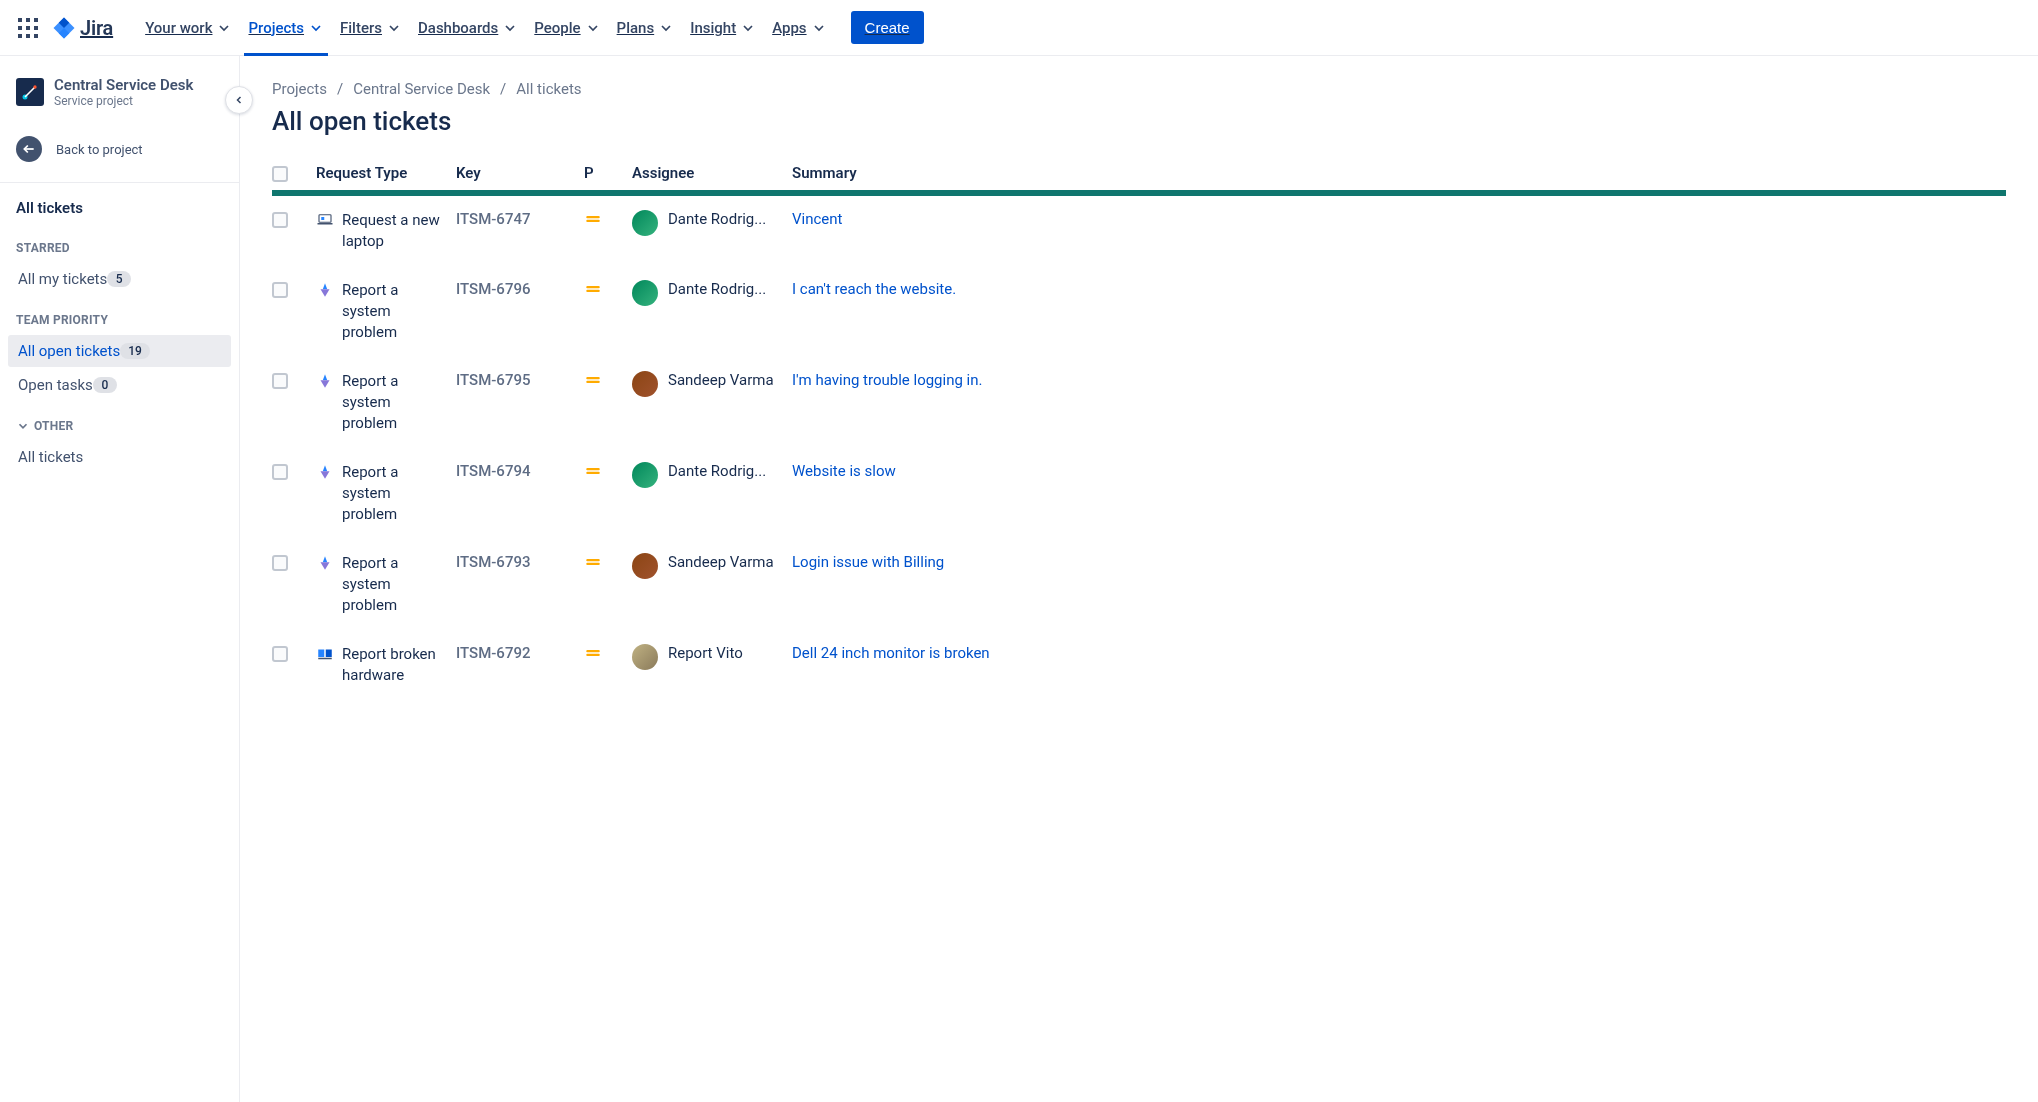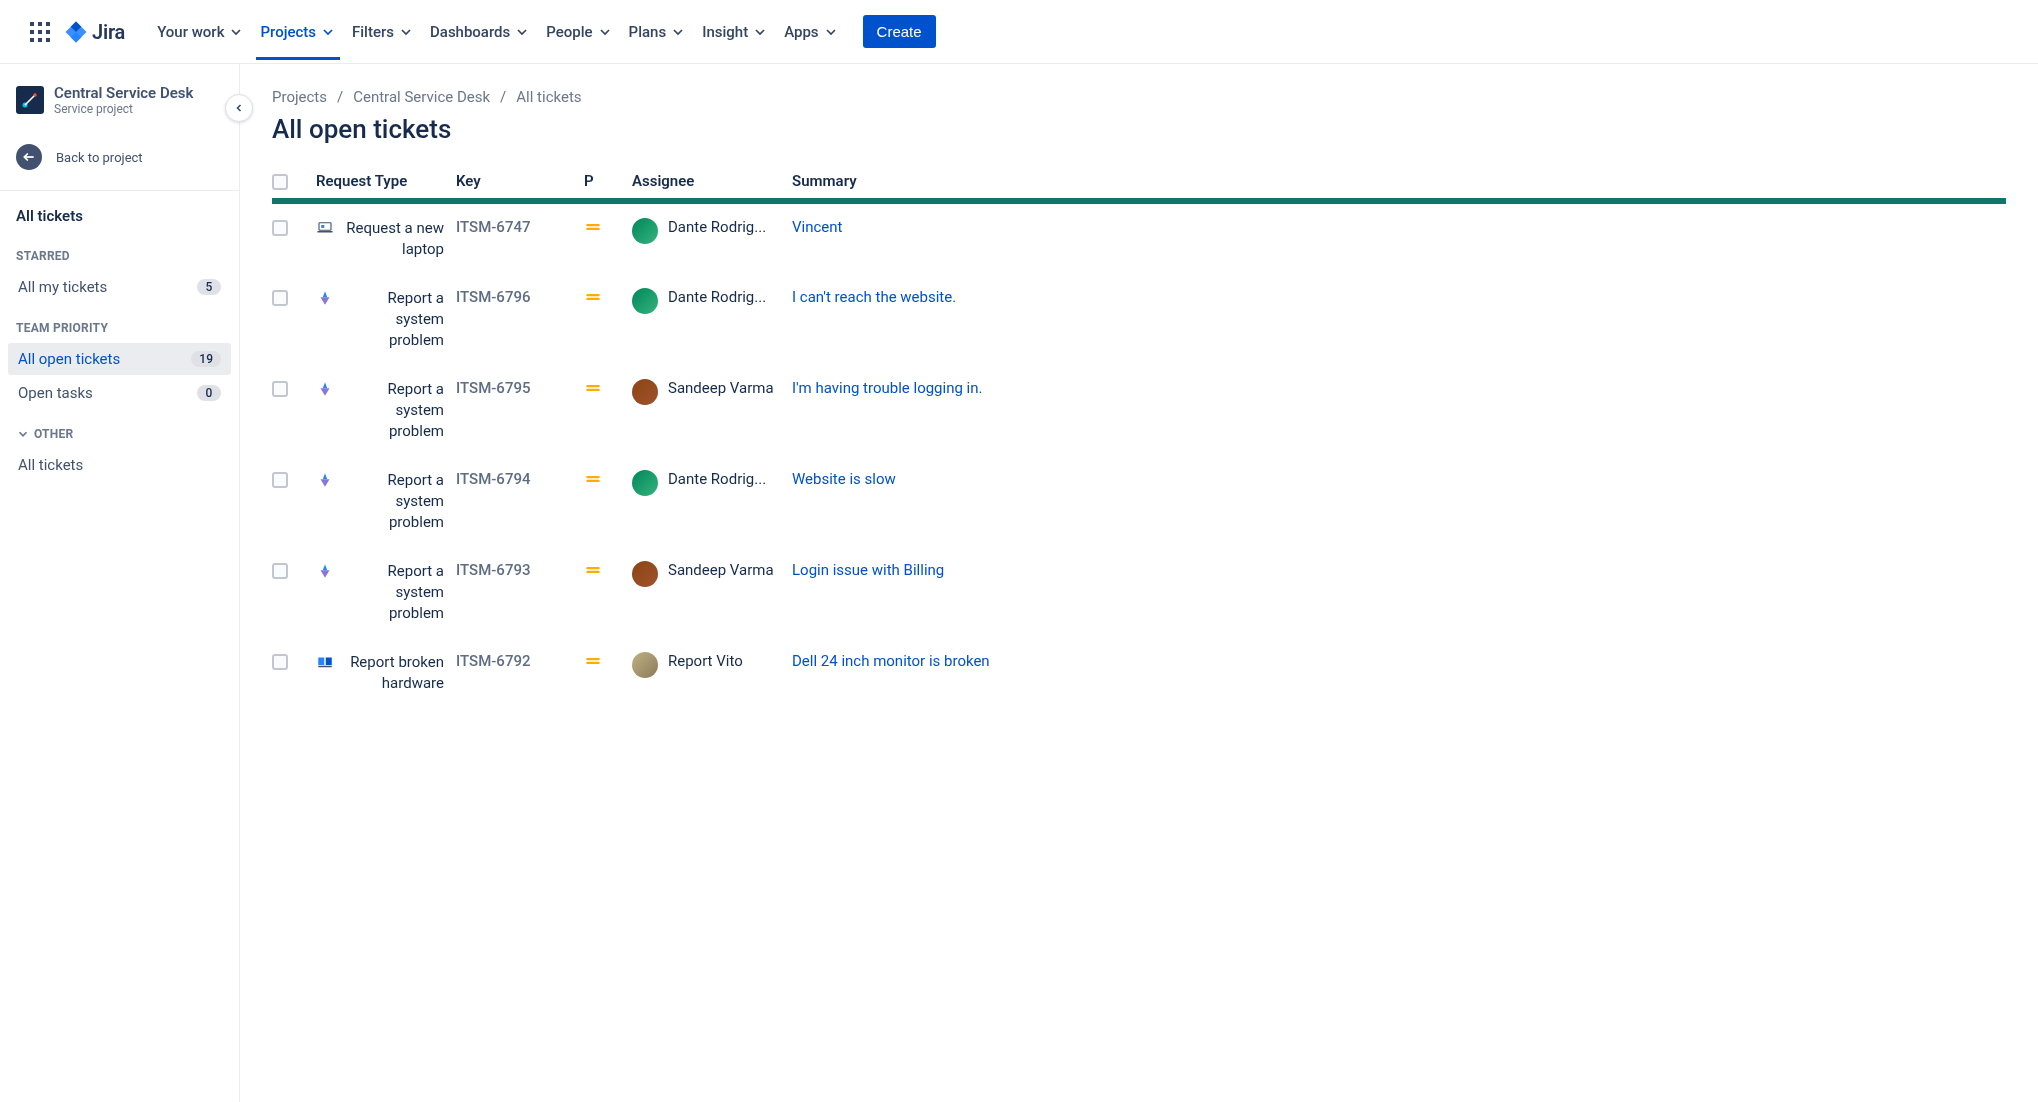--- a/index.html
+++ b/index.html
@@ -6,23 +6,24 @@
 body {
   font-family: -apple-system, BlinkMacSystemFont, "Segoe UI", Roboto, "Helvetica Neue", Arial, sans-serif;
   color: #172B4D;
   background: #fff;
   font-size: 14px;
 }
 
 .topnav {
   display: flex;
   align-items: center;
-  height: 64px;
-  padding: 0 24px;
+  height: 56px;
+  padding: 0 12px;
   border-bottom: 1px solid #EBECF0;
+  text-decoration: underline;
 }
 .app-switcher {
   width: 32px; height: 32px;
   display: flex; align-items: center; justify-content: center;
   border-radius: 3px;
   margin-right: 8px;
 }
 .app-switcher svg { width: 24px; height: 24px; }
 .logo {
   display: flex; align-items: center;
@@ -131,27 +132,26 @@
   color: #6B778C;
   padding: 16px 8px 6px 8px;
   letter-spacing: 0.02em;
 }
 .side-group-label.with-chevron {
   display: flex;
   align-items: flex-end;
   gap: 4px;
 }
 .side-item {
-  display: flex; align-items: center; justify-content: space-between;
+  display: flex; align-items: center; 
   padding: 7px 10px;
   font-size: 15px;
   color: #42526E;
   border-radius: 3px;
   margin: 2px 0;
-  gap: 42px;
 }
 .side-item.active {
   background: #EBECF0;
   color: #0052CC;
 }
 .badge {
   background: #DFE1E6;
   color: #172B4D;
   font-size: 12px;
   font-weight: 500;
@@ -209,21 +209,20 @@
   appearance: none;
   background: #FAFBFC;
   margin-top: 2px;
 }
 .type-cell {
   display: flex;
   align-items: flex-start;
   gap: 8px;
   color: #172B4D;
   line-height: 1.4;
-  text-align: right;
 }
 .type-icon {
   width: 18px; height: 18px;
   flex-shrink: 0;
   margin-top: 1px;
 }
 .key-link { color: #5E6C84; font-weight: 500; }
 .priority-icon svg { width: 18px; height: 18px; }
 .avatar {
   width: 26px; height: 26px;

